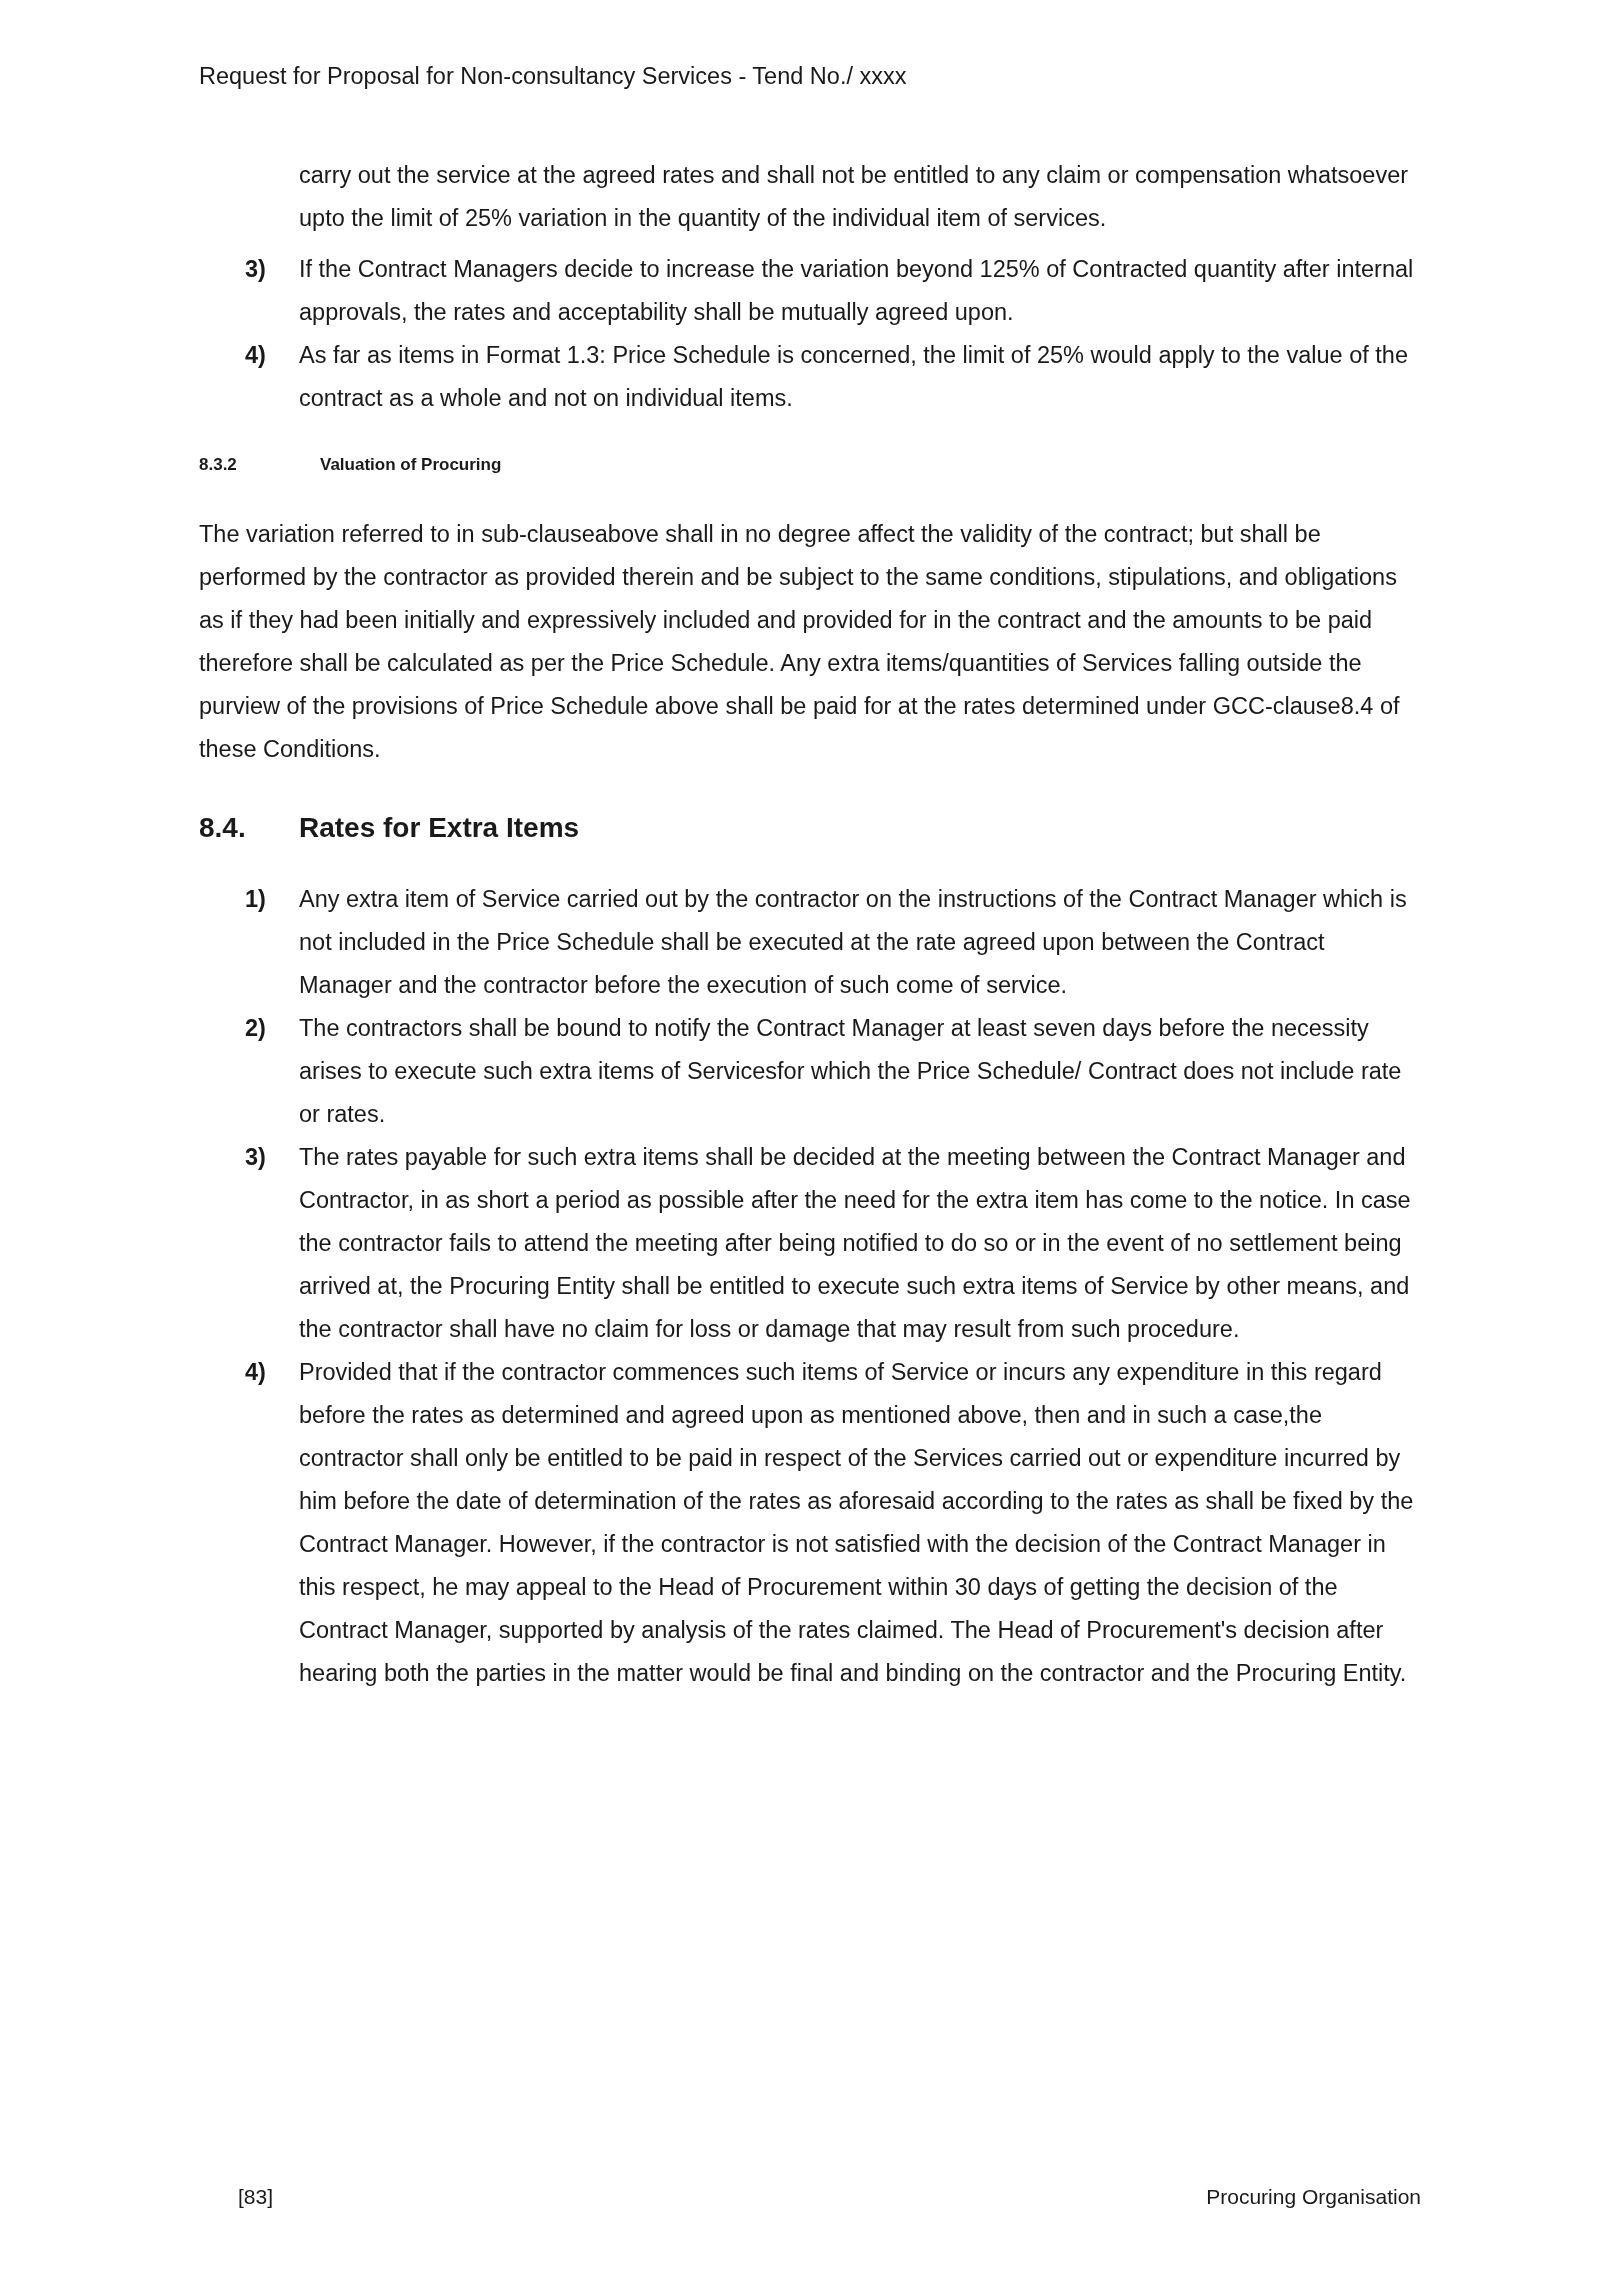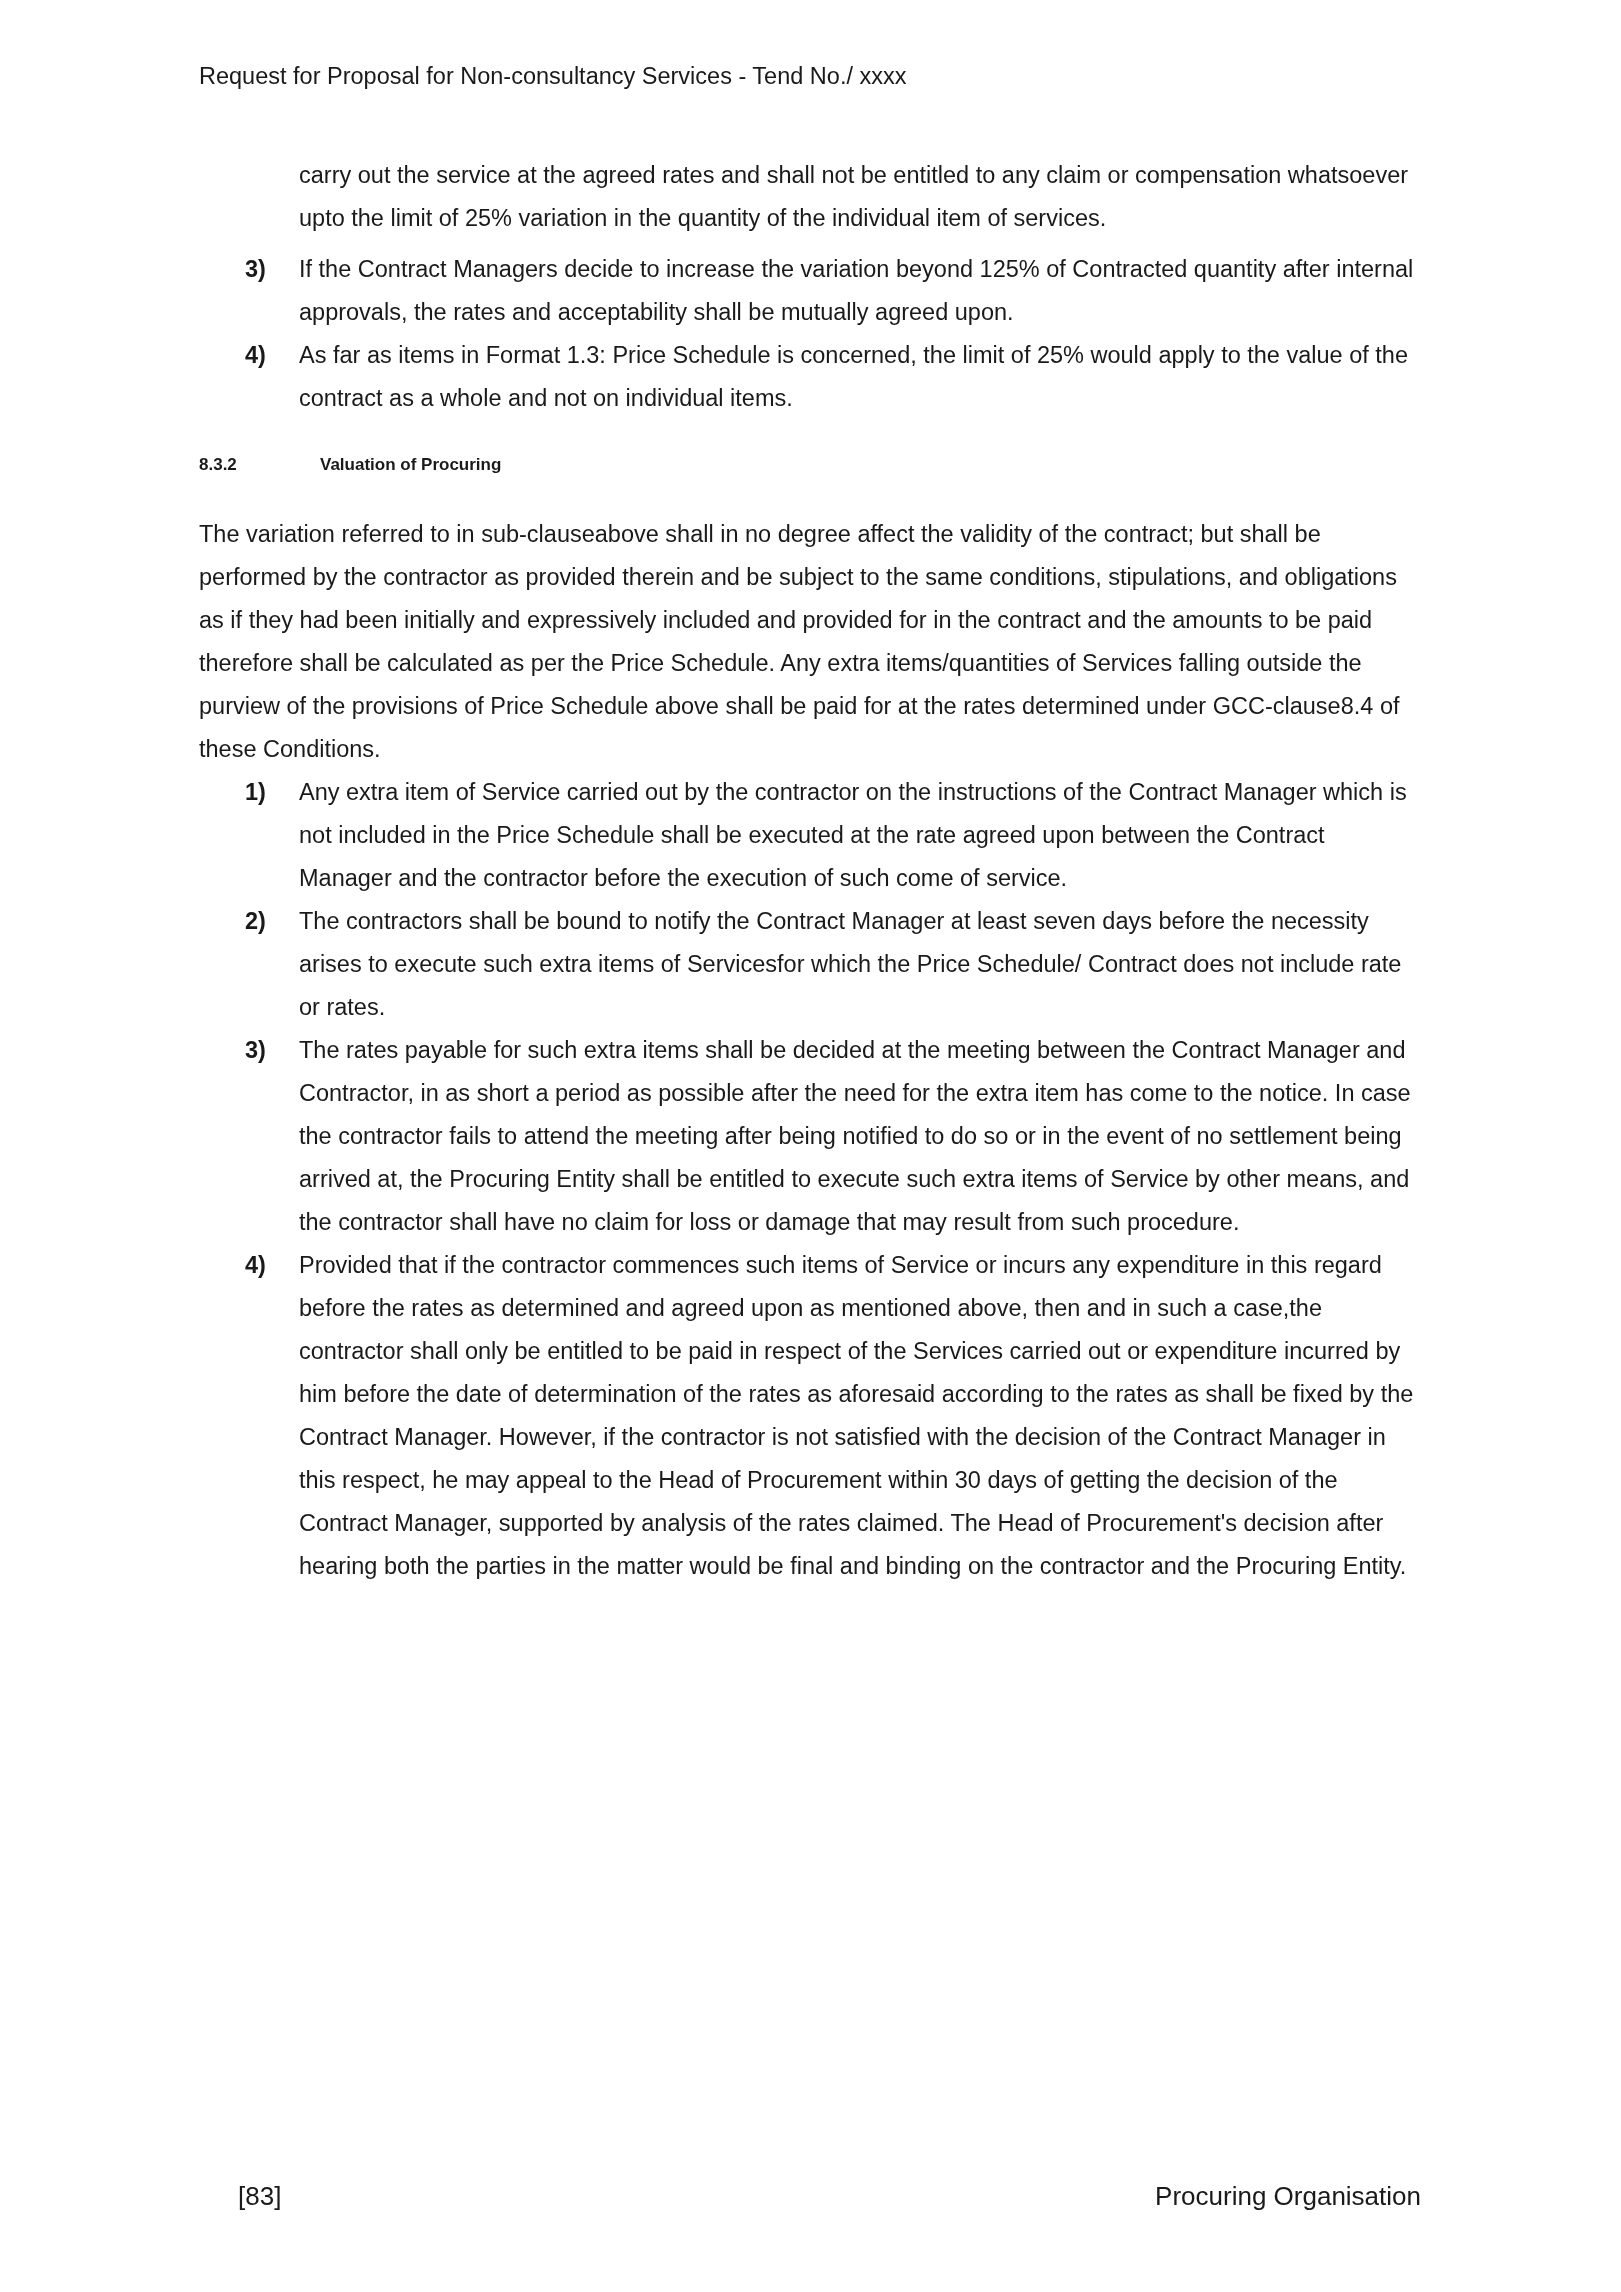--- a/index.html
+++ b/index.html
@@ -68,21 +68,21 @@
     margin: 0;
   }
   .footer {
     position: absolute;
     left: 199px;
     right: 200px;
     bottom: 82px;
     display: flex;
     justify-content: space-between;
     align-items: baseline;
-    font-size: 26px;
+    font-size: 21px;
     line-height: 29px;
   }
   .footer .left {
     margin-left: 39px;
   }
 </style>
 </head>
 <body>
 
 <div class="page">
@@ -104,20 +104,24 @@
       <span class="txt">As far as items in Format 1.3: Price Schedule is concerned, the limit of 25% would apply to the value of the contract as a whole and not on individual items.</span>
     </div>
 
     <div class="h-sub">
       <span class="num">8.3.2</span>
       <span class="ttl">Valuation of Procuring</span>
     </div>
 
     <p class="para">The variation referred to in sub-clauseabove shall in no degree affect the validity of the contract; but shall be performed by the contractor as provided therein and be subject to the same conditions, stipulations, and obligations as if they had been initially and expressively included and provided for in the contract and the amounts to be paid therefore shall be calculated as per the Price Schedule. Any extra items/quantities of Services falling outside the purview of the provisions of Price Schedule above shall be paid for at the rates determined under GCC-clause8.4 of these Conditions.</p>
 
+    <div class="h-main">
+      <span class="num">8.4.</span>
+      <span class="ttl">Rates for Extra Items</span>
+    </div>
 
     <div class="li">
       <span class="num">1)</span>
       <span class="txt">Any extra item of Service carried out by the contractor on the instructions of the Contract Manager which is not included in the Price Schedule shall be executed at the rate agreed upon between the Contract Manager and the contractor before the execution of such come of service.</span>
     </div>
     <div class="li">
       <span class="num">2)</span>
       <span class="txt">The contractors shall be bound to notify the Contract Manager at least seven days before the necessity arises to execute such extra items of Servicesfor which the Price Schedule/ Contract does not include rate or rates.</span>
     </div>
     <div class="li">

